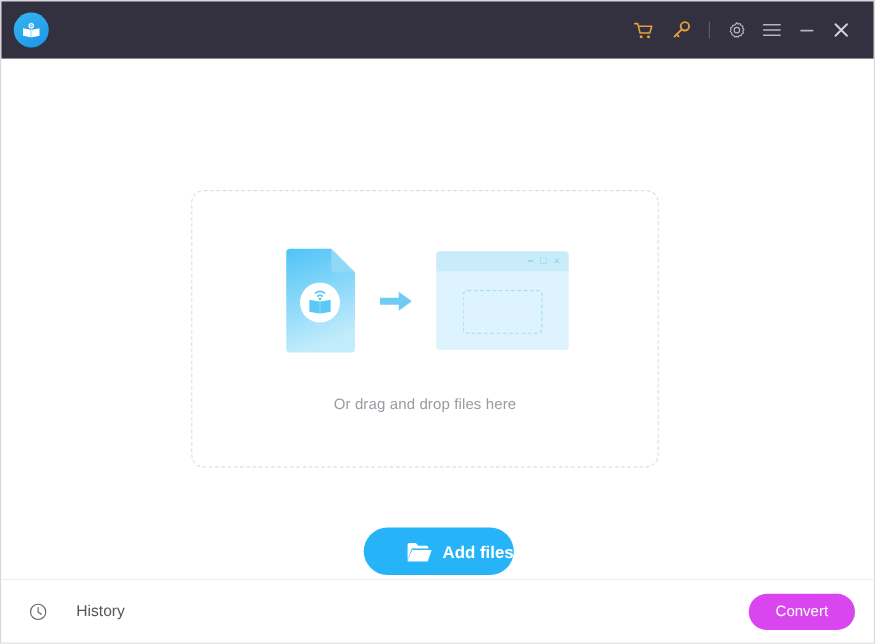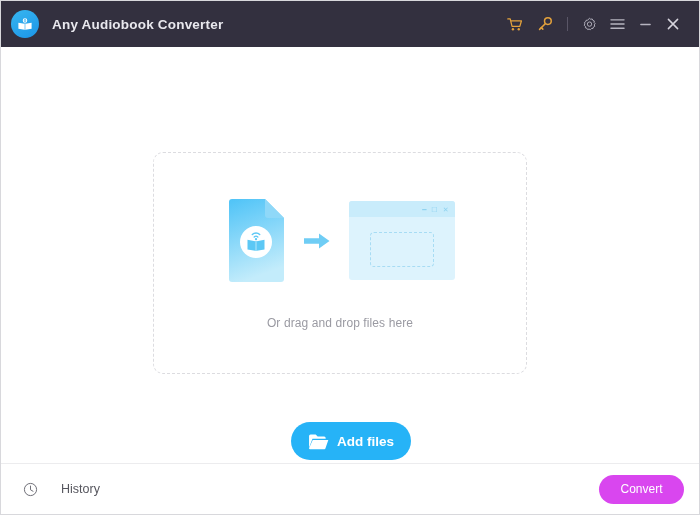--- a/index.html
+++ b/index.html
@@ -166,21 +166,21 @@
     height: 38px;
     border: none;
     border-radius: 19px;
     background: #26b3f7;
     color: #ffffff;
     font-family: "Liberation Sans", sans-serif;
     font-size: 13.5px;
     font-weight: bold;
     display: flex;
     align-items: center;
-    justify-content: center;
+    justify-content: flex-end;
     gap: 8px;
     cursor: pointer;
   }
 
   
   .bottombar {
     flex: 0 0 51px;
     height: 51px;
     border-top: 1px solid #ececee;
     display: flex;
@@ -225,21 +225,20 @@
     <div class="logo">
       <svg width="18" height="18" viewBox="0 0 24 24" aria-hidden="true">
         <circle cx="12" cy="7.4" r="2.3" fill="none" stroke="#ffffff" stroke-width="1.4"></circle>
         <circle cx="12" cy="7.4" r="0.85" fill="#ffffff"></circle>
         <path d="M3.2 10.2 L11.3 11.6 L11.3 19.6 L3.2 18.2 Z" fill="#ffffff"></path>
         <path d="M20.8 10.2 L12.7 11.6 L12.7 19.6 L20.8 18.2 Z" fill="#ffffff"></path>
         <rect x="11.45" y="11.2" width="1.1" height="8.6" fill="#ffffff"></rect>
       </svg>
     </div>
 
-    <div class="app-title">Any Audiobook Converter</div>
 
     <div class="titlebar-spacer"></div>
 
     <div class="tb-actions">
 
       <div class="tb-btn wide">
         <svg width="16" height="15" viewBox="0 0 20 18" aria-hidden="true">
           <path d="M1 2 H4 L6.3 11.4 H16 L18 4.6 H5.1" fill="none" stroke="#e3a13c" stroke-width="1.6" stroke-linecap="round" stroke-linejoin="round"></path>
           <circle cx="7.4" cy="15" r="1.5" fill="#e3a13c"></circle>
           <circle cx="14.7" cy="15" r="1.5" fill="#e3a13c"></circle>

